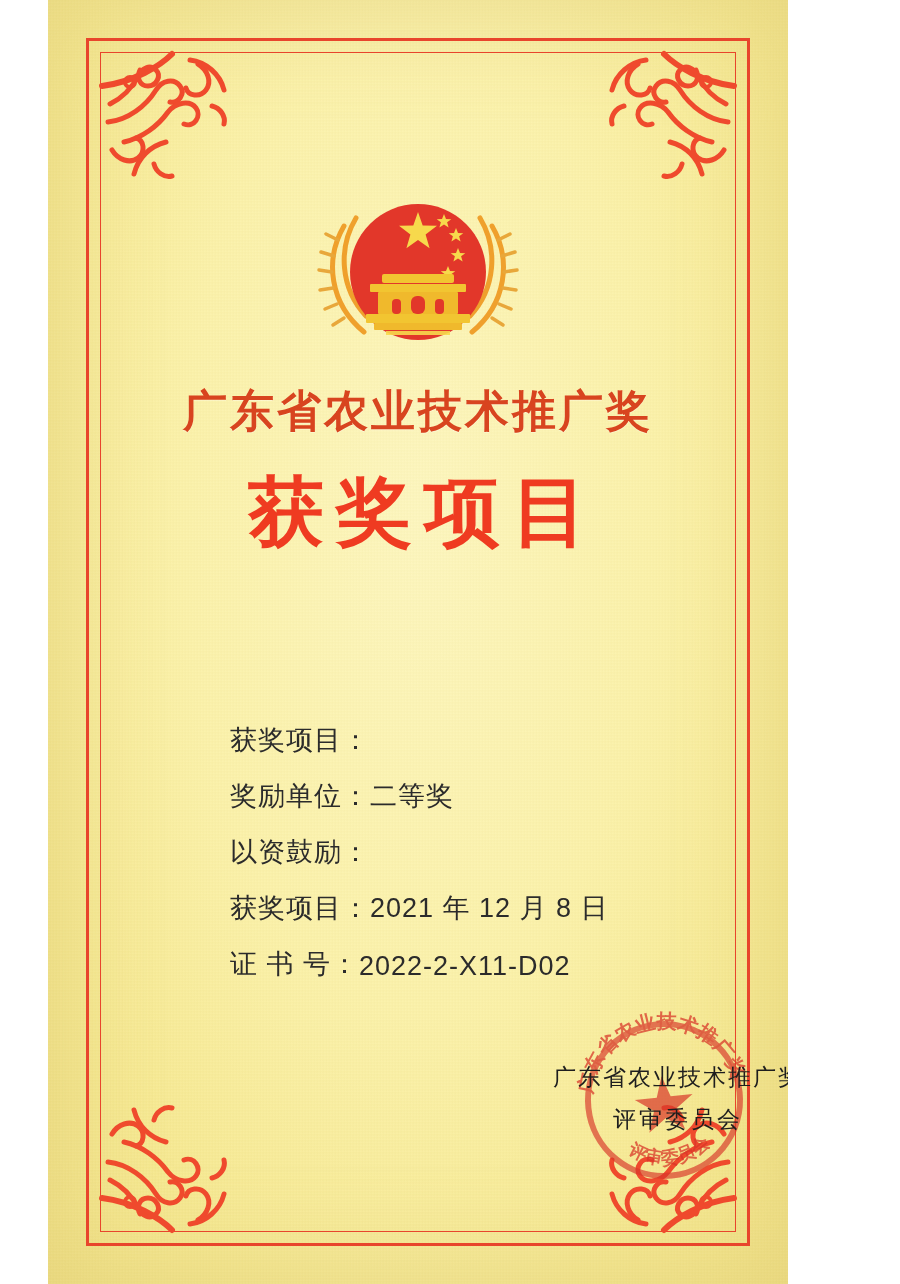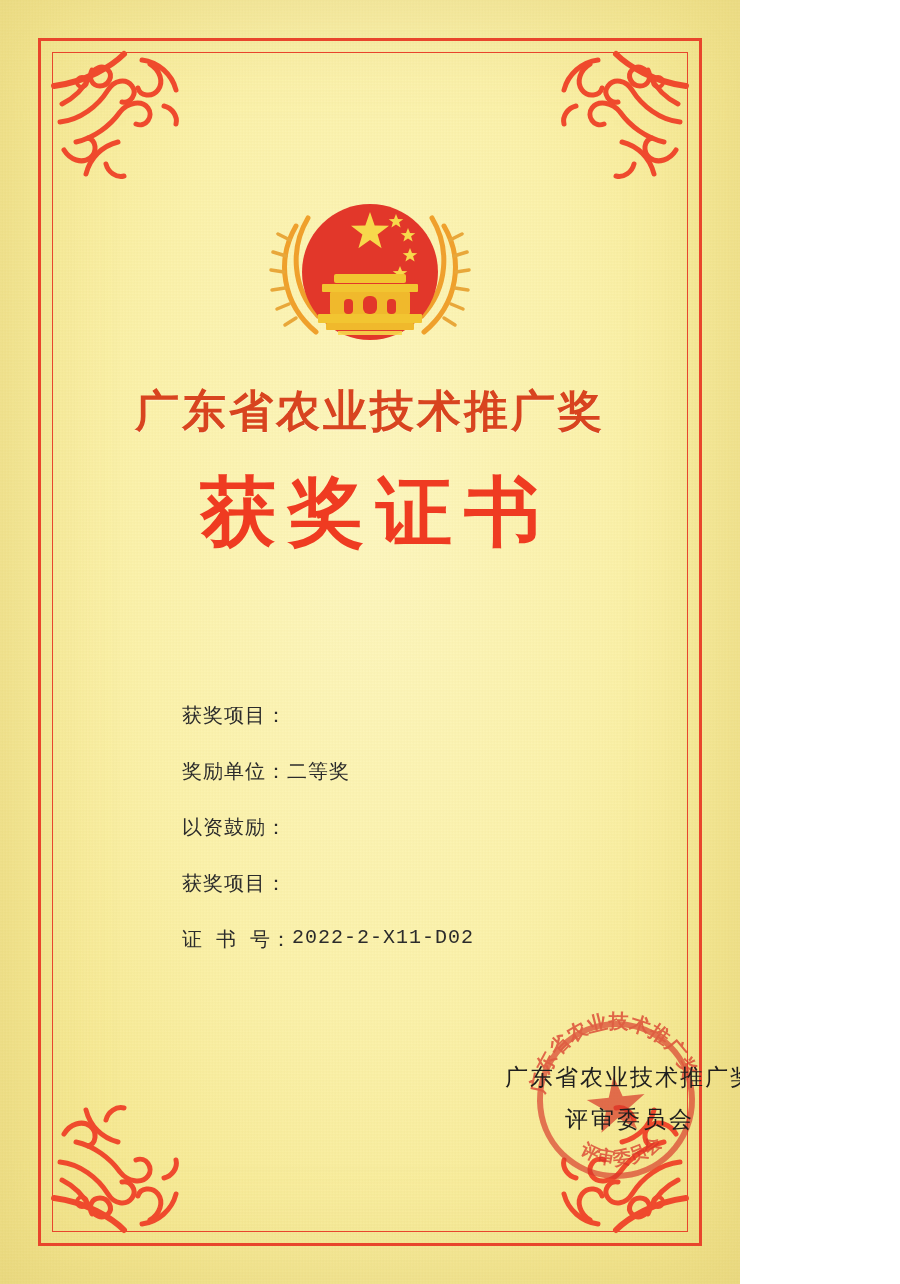--- a/index.html
+++ b/index.html
@@ -10,20 +10,21 @@
   body {
     font-family: "Liberation Sans", sans-serif;
   }
   .cert {
     position: relative;
     width: 740px;
     height: 1284px;
     overflow: hidden;
     background:
       radial-gradient(ellipse at 50% 40%, #fdf6bd 0%, #fbf1a8 45%, #f6e88f 78%, #f2e285 100%);
+    margin-left: 48px;
   }
   
   .paper-texture {
     position: absolute;
     inset: 0;
     pointer-events: none;
     background-image:
       repeating-linear-gradient(0deg, rgba(255,255,255,0.05) 0px, rgba(255,255,255,0.05) 1px, rgba(0,0,0,0.012) 2px, rgba(0,0,0,0.012) 3px),
       repeating-linear-gradient(90deg, rgba(255,255,255,0.04) 0px, rgba(255,255,255,0.04) 1px, rgba(0,0,0,0.01) 2px, rgba(0,0,0,0.01) 3px);
     opacity: .65;
@@ -125,24 +126,24 @@
 
   
   .fields {
     position: absolute;
     top: 702px;
     left: 182px;
     width: 600px;
   }
   .field-row {
     display: flex;
-    align-items: flex-start;
+    align-items: flex-end;
     height: 56px;
-    font-family: Liberation Mono, monospace;
-    font-size: 20px;
+    font-family: Liberation Sans, sans-serif;
+    font-size: 27px;
     color: #2b2b2b;
   }
   .field-label {
     white-space: nowrap;
     letter-spacing: 1px;
   }
   .field-value {
     white-space: nowrap;
     letter-spacing: 1px;
   }
@@ -291,36 +292,37 @@
         <rect x="84" y="131" width="9" height="15" rx="4"></rect>
         <rect x="127" y="131" width="9" height="15" rx="4"></rect>
       </g>
       <g fill="#f7d94c" opacity=".9">
         <rect x="78" y="163" width="64" height="4"></rect>
       </g>
     </svg>
   </div>
 
   <div class="title-main">广东省农业技术推广奖</div>
-  <div class="title-sub">获奖证书</div>
+  <div class="title-sub">获奖项目</div>
 
 
   <div class="fields">
     <div class="field-row">
       <span class="field-label">获奖项目：</span>
     </div>
     <div class="field-row">
       <span class="field-label">奖励单位：</span>
       <span class="field-value">二等奖</span>
     </div>
     <div class="field-row">
       <span class="field-label">以资鼓励：</span>
     </div>
     <div class="field-row">
       <span class="field-label">获奖项目：</span>
+      <span class="field-value">2021 年 12 月 8 日</span>
     </div>
     <div class="field-row">
       <span class="field-label">证 书 号：</span>
       <span class="field-value">2022-2-X11-D02</span>
     </div>
   </div>
 
   <div class="seal">
     <svg viewBox="0 0 200 200">
       <defs>

